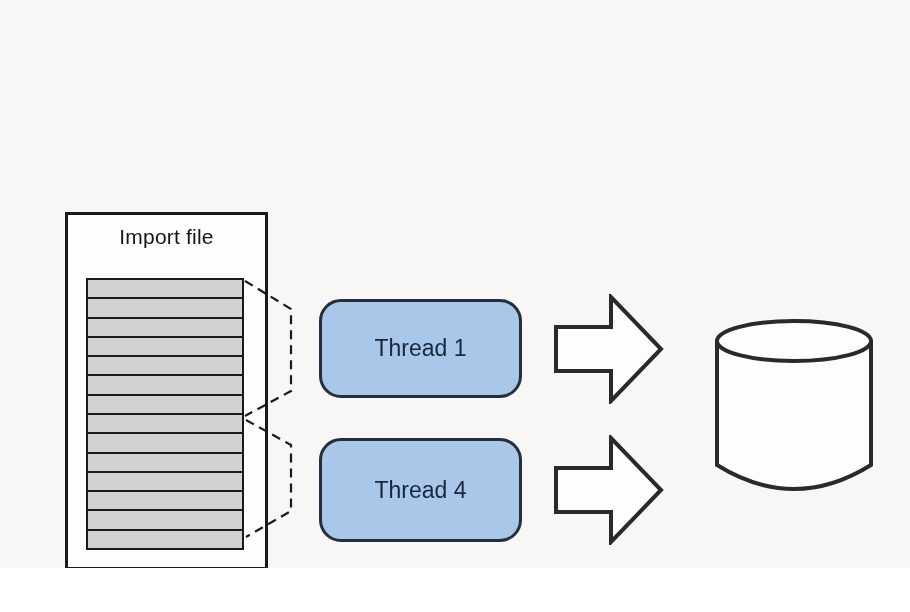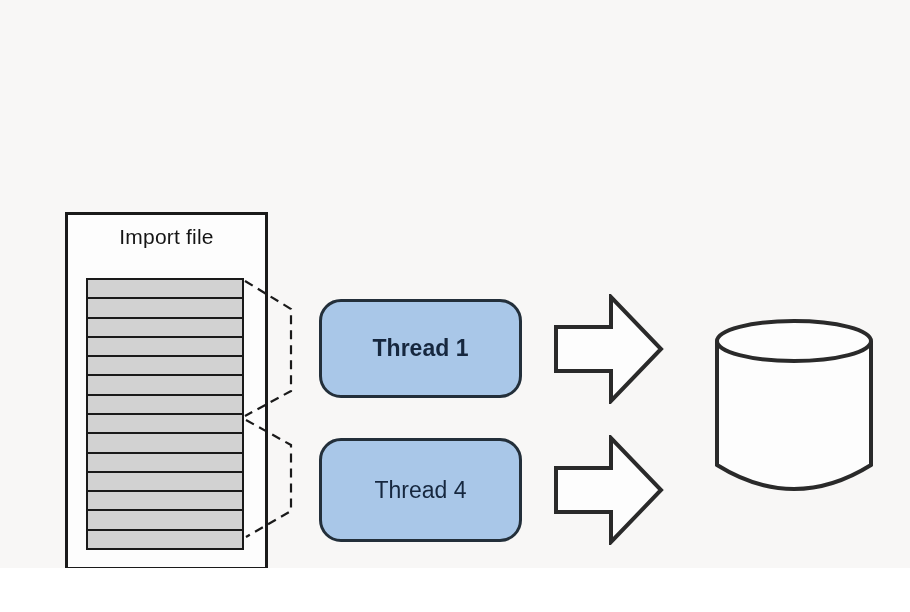--- a/index.html
+++ b/index.html
@@ -58,21 +58,21 @@
     position:absolute;
     left:319px;
     width:197px;
     background:var(--thread-fill,#a9c7e8);
     border:3px solid var(--thread-border,#232f3a);
     border-radius:22px;
     display:flex;align-items:center;justify-content:center;
     font-size:23px;
     color:var(--thread-text,#16273e);
   }
-  .thread1{top:299px;height:93px;font-weight:bold;}
+  .thread1{top:299px;height:93px;}
   .thread2{top:438px;height:98px;}
 
   
   .arrow-svg{position:absolute;width:110px;height:110px;}
   .arrow1{left:554px;top:294px;}
   .arrow2{left:554px;top:435px;}
   .cylinder-svg{position:absolute;left:712px;top:317px;width:164px;height:180px;}
 </style>
 </head>
 <body>

